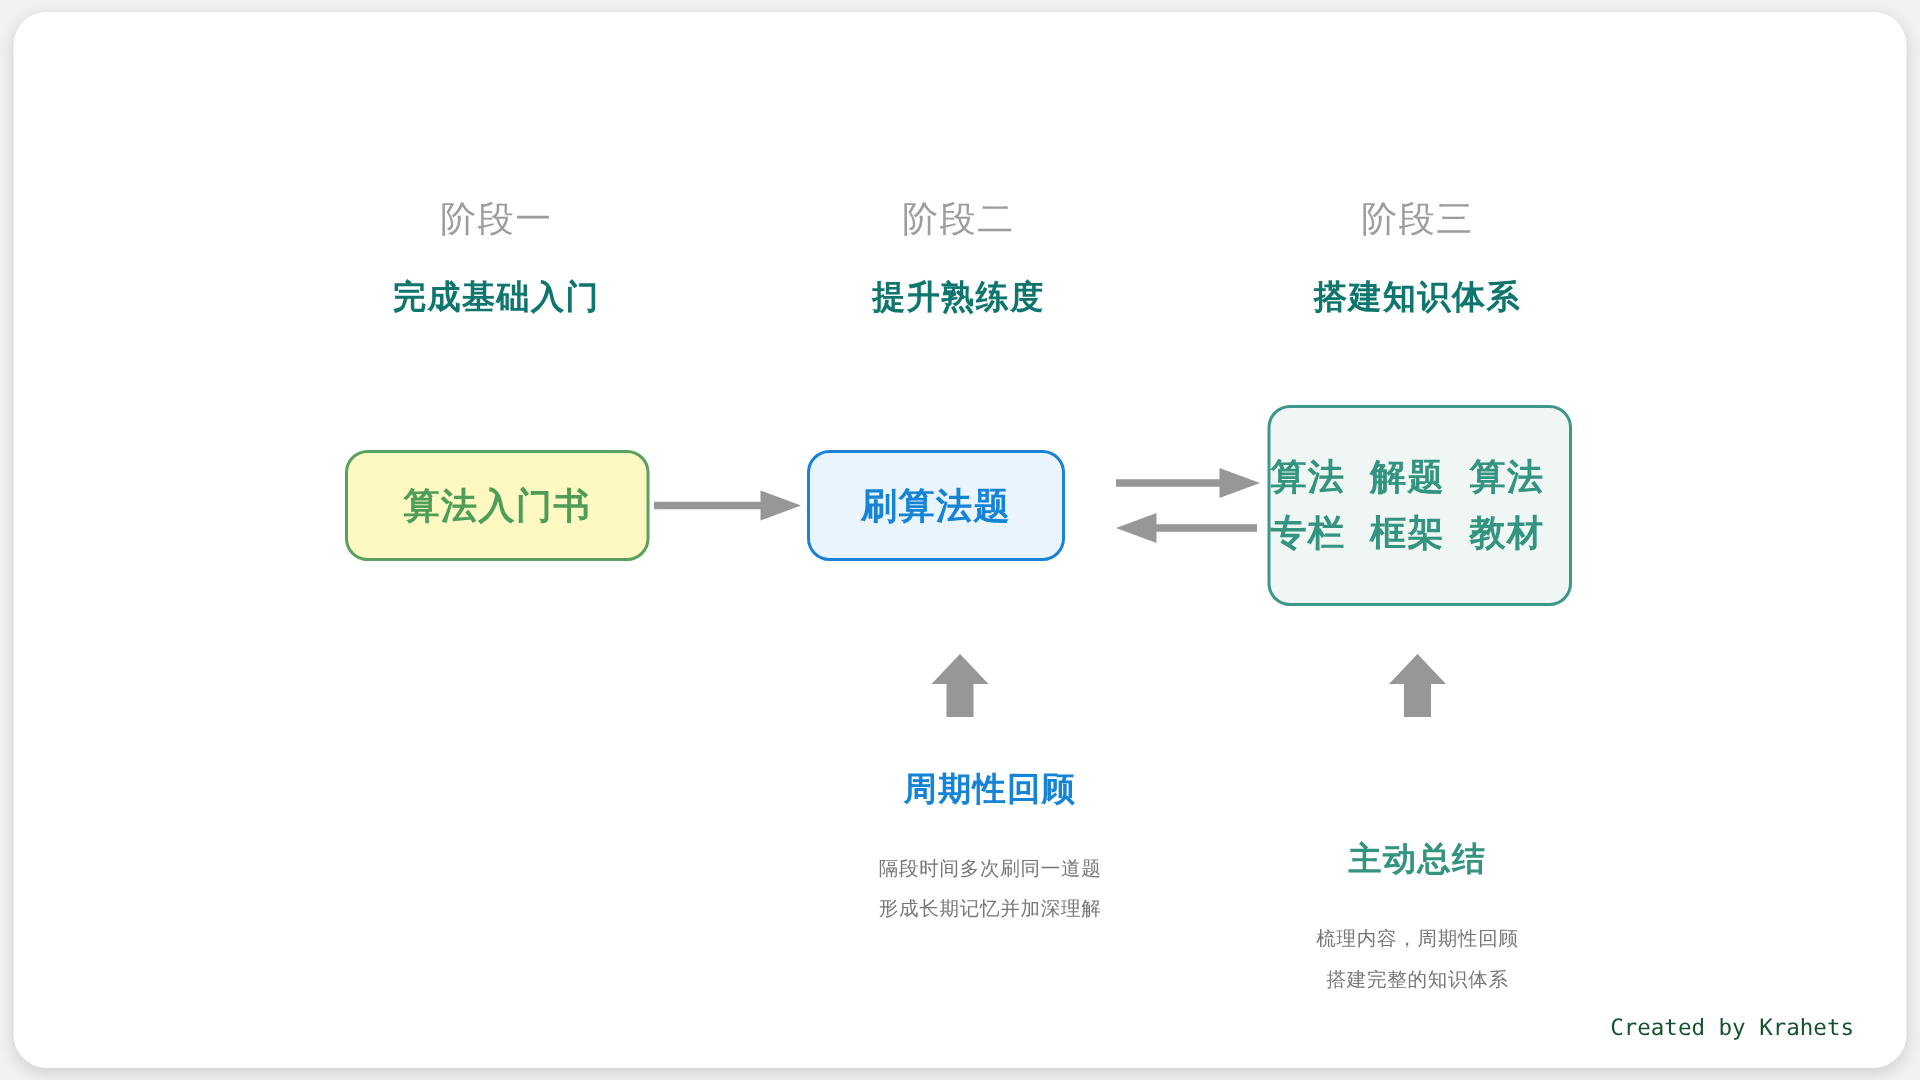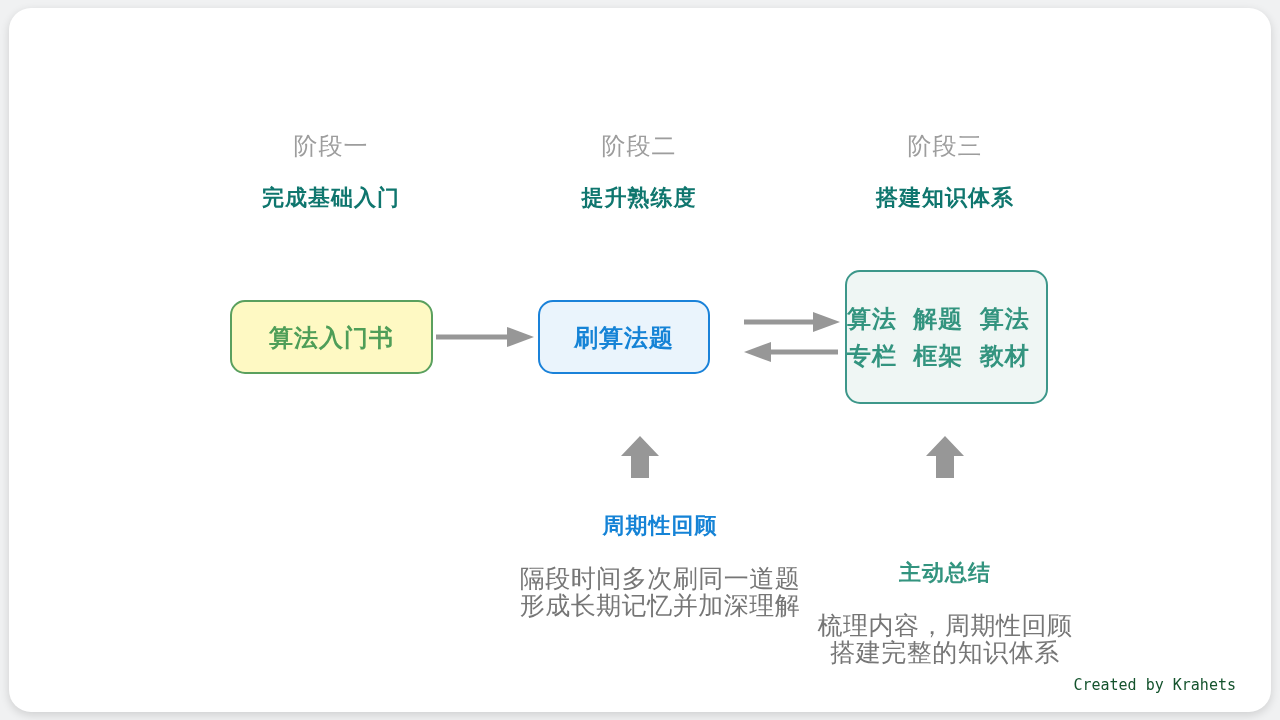--- a/index.html
+++ b/index.html
@@ -84,21 +84,21 @@
   #note-summary { left: 785px; top: 511px; }
   .note-title {
     font-size: 22px;
     font-weight: bold;
     letter-spacing: 1px;
   }
   #note-review .note-title { color: #1583d6; }
   #note-summary .note-title { color: #33947f; margin-top: 47px; }
   .note-body {
     margin-top: 24px;
-    font-size: 25px;
+    font-size: 13px;
     line-height: 27px;
     color: #767676;
     letter-spacing: 0.5px;
   }
   
   .watermark {
     position: absolute;
     right: 44px;
     top: 676px;
     font-family: "DejaVu Sans Mono", "Liberation Mono", monospace;

